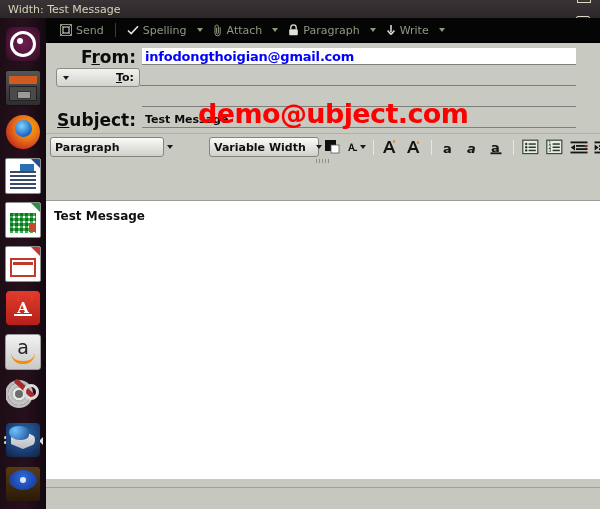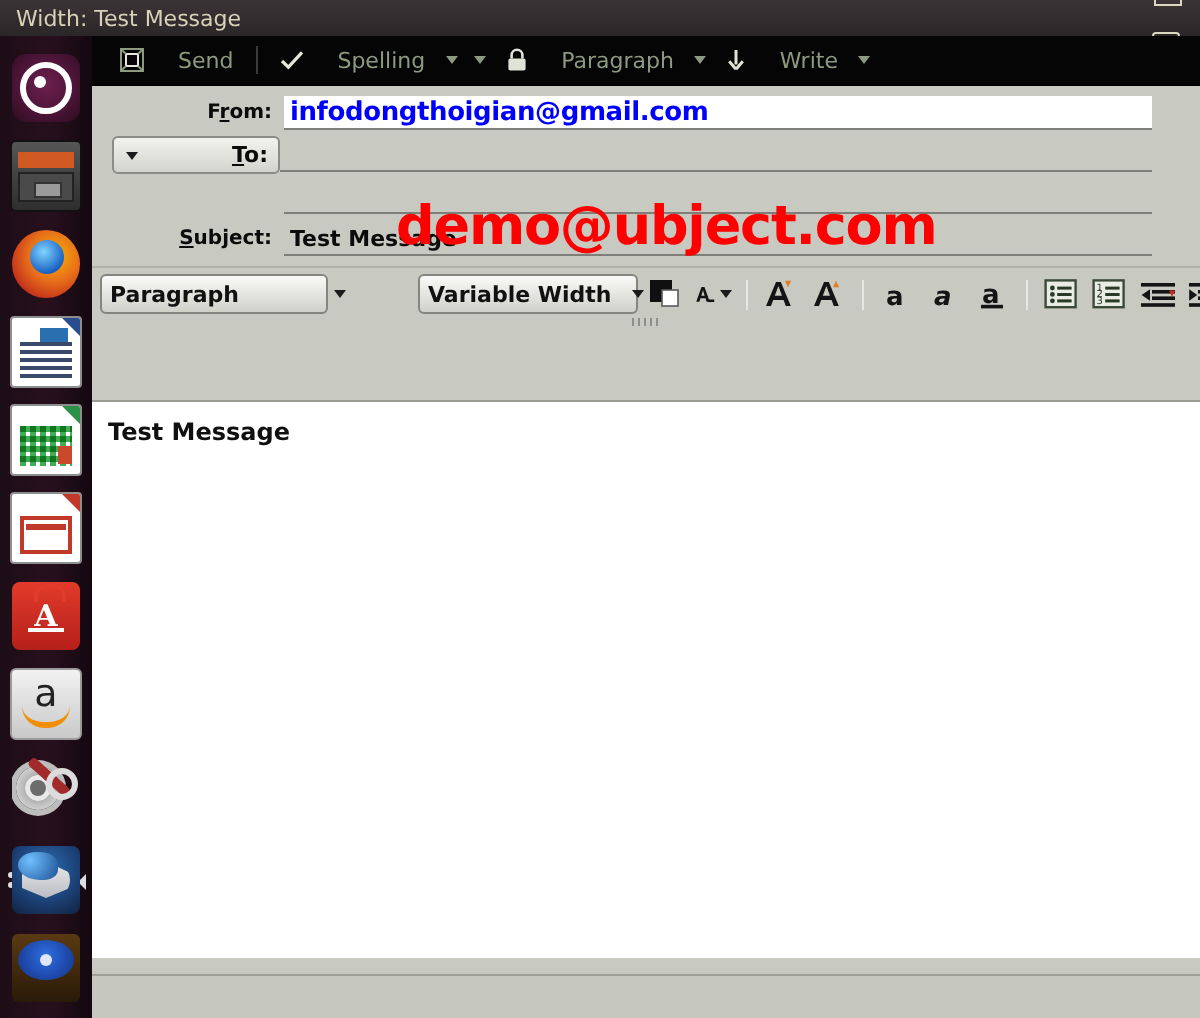--- a/index.html
+++ b/index.html
@@ -132,38 +132,38 @@
     position:absolute;left:46px;top:18px;width:554px;height:491px;
     background:#c8cac2;overflow:hidden;
   }
 
   
   #main-toolbar{
     height:24px;background:#050505;display:flex;align-items:center;
     padding-left:8px;border-bottom:1px solid #000;
   }
   .tb-btn{
-    display:flex;align-items:center;gap:17px;height:22px;padding:0 6px;
+    display:flex;align-items:center;gap:4px;height:22px;padding:0 6px;
     color:#8d9a80;font-size:11px;white-space:nowrap;
   }
   .tb-btn svg{display:block;}
   .tb-arrow{
     width:14px;height:22px;display:flex;align-items:center;justify-content:center;
   }
   .tb-arrow i{
     display:block;width:0;height:0;border-style:solid;
     border-width:4px 3.5px 0 3.5px;border-color:#8d9a80 transparent transparent transparent;
   }
   .tb-sep{width:1px;height:14px;background:#3a3a3a;margin:0 5px;}
 
   
   #headers{position:relative;background:#c8cac2;padding:4px 0 2px 0;}
   .hdr-row{display:flex;align-items:center;height:19px;margin-bottom:2px;}
   .hdr-label{
-    width:90px;text-align:right;padding-right:6px;font-size:10px;color:#0b0b0b;
+    width:90px;text-align:right;padding-right:6px;font-size:17px;color:#0b0b0b;
     font-weight:bold;white-space:nowrap;
   }
   .hdr-label u{text-decoration:underline;}
   .hdr-field{
     flex:1;margin-right:24px;height:16px;background:#fff;
     border:none;border-bottom:1px solid #7d7f78;
     display:flex;align-items:center;padding-left:3px;overflow:hidden;
   }
   .hdr-field.plain{background:#c8cac2;}
   .addr-pill{
@@ -401,20 +401,28 @@
         <svg width="12" height="12" viewBox="0 0 12 12">
           <path d="M1 6.5 L4.2 9.6 L11 2.2" fill="none" stroke="#e3e7dc" stroke-width="1.6"></path>
         </svg>
       </span>
       <span>Spelling</span>
     </div>
     <div class="tb-arrow">
         <i></i>
       </div>
 
+    <div class="tb-btn">
+      <span>
+        <svg width="10" height="13" viewBox="0 0 10 13">
+          <path d="M7.2 3.2 V9.2 a2.6 2.6 0 0 1 -5.2 0 V2.8 a1.7 1.7 0 0 1 3.4 0 V8.9 a0.9 0.9 0 0 1 -1.8 0 V3.6" fill="none" stroke="#8d9a80" stroke-width="1"></path>
+        </svg>
+      </span>
+      <span>Attach</span>
+    </div>
     <div class="tb-arrow">
         <i></i>
       </div>
 
     <div class="tb-btn">
       <span>
         <svg width="11" height="12" viewBox="0 0 11 12">
           <path d="M2.8 5.2 V3.6 a2.7 2.7 0 0 1 5.4 0 V5.2" fill="none" stroke="#dfe3d8" stroke-width="1.3"></path>
           <rect x="1.2" y="5.2" width="8.6" height="6" rx="1" fill="#dfe3d8"></rect>
         </svg>

